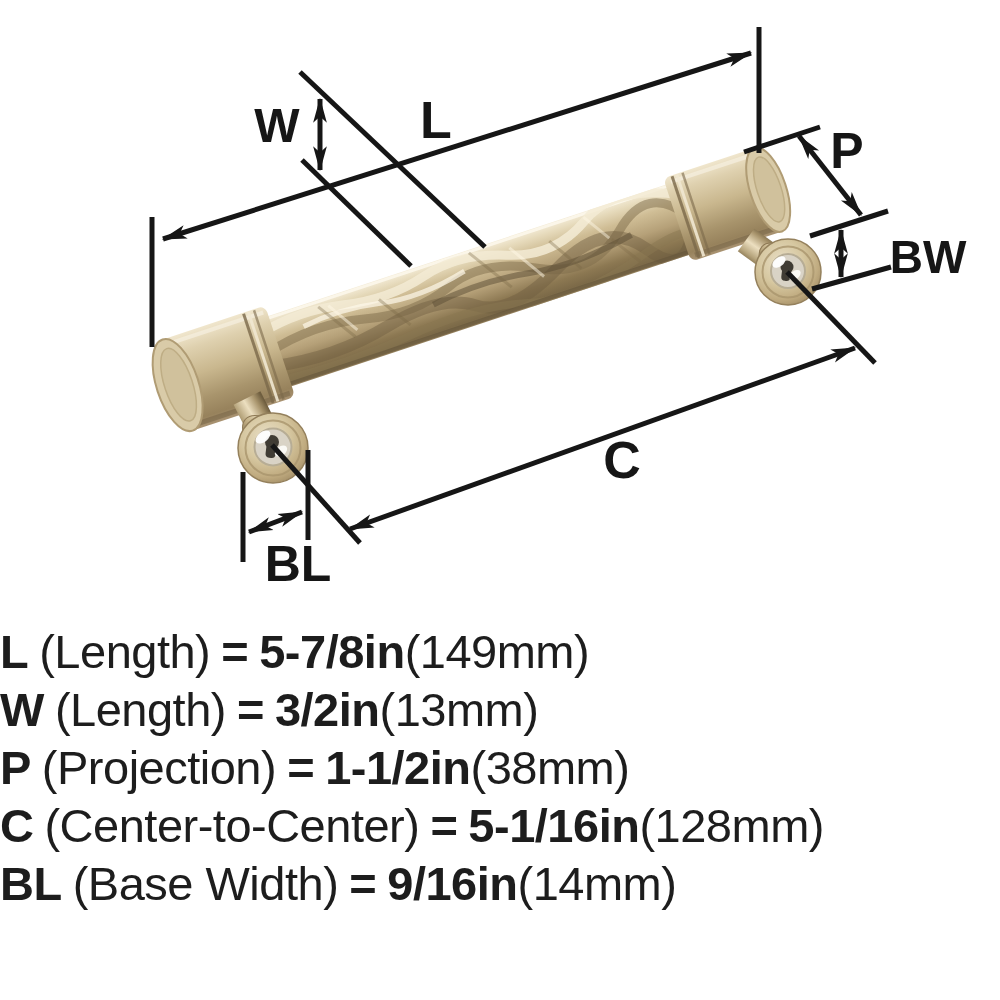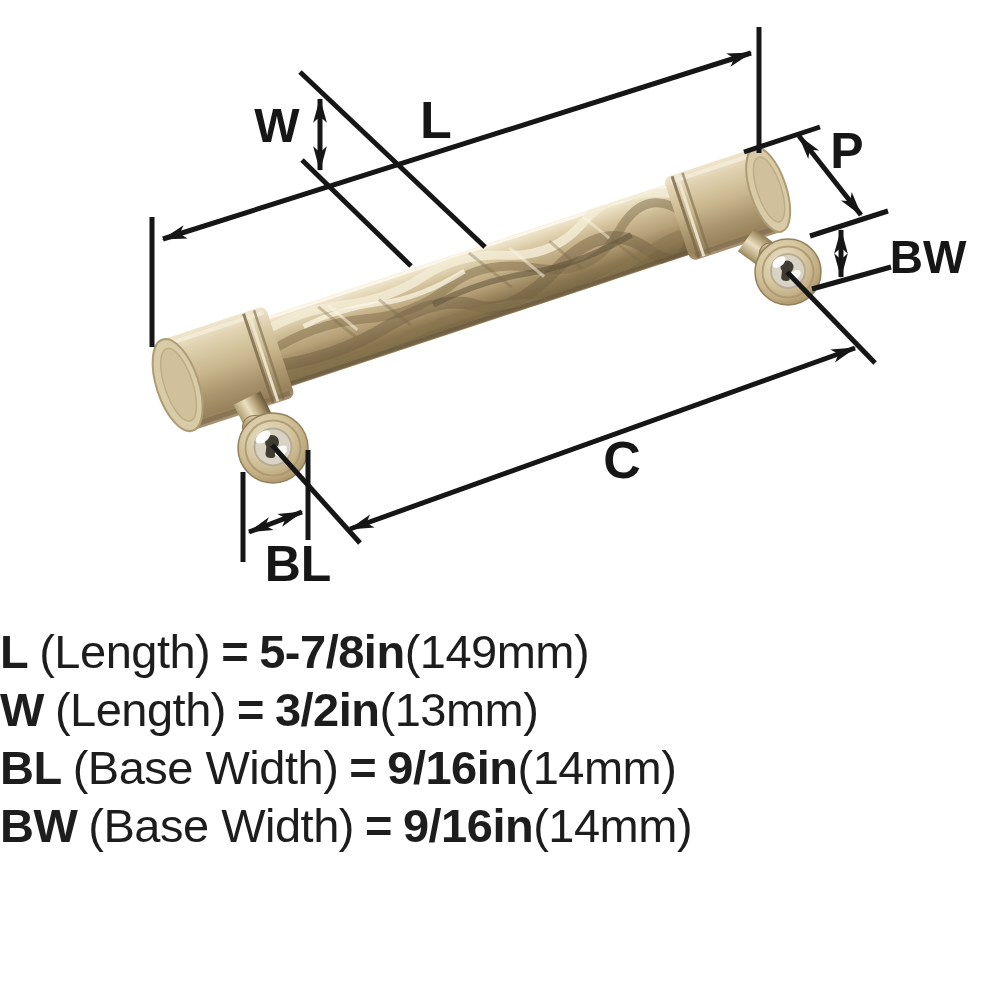--- a/index.html
+++ b/index.html
@@ -203,18 +203,21 @@
 </div>
 
 <div class="specs">
   <div class="spec-line">
     <span class="abbr">L</span><span class="name">(Length)</span><span class="eq">=</span><span class="val">5-7/8in</span><span class="metric">(149mm)</span>
   </div>
   <div class="spec-line">
     <span class="abbr">W</span><span class="name">(Length)</span><span class="eq">=</span><span class="val">3/2in</span><span class="metric">(13mm)</span>
   </div>
   <div class="spec-line">
+    <span class="abbr">P</span><span class="name">(Projection)</span><span class="eq">=</span><span class="val">1-1/2in</span><span class="metric">(38mm)</span>
+  </div>
+  <div class="spec-line">
+    <span class="abbr">C</span><span class="name">(Center-to-Center)</span><span class="eq">=</span><span class="val">5-1/16in</span><span class="metric">(128mm)</span>
+  </div>
+  <div class="spec-line">
     <span class="abbr">BL</span><span class="name">(Base Width)</span><span class="eq">=</span><span class="val">9/16in</span><span class="metric">(14mm)</span>
   </div>
-  <div class="spec-line">
-    <span class="abbr">BW</span><span class="name">(Base Width)</span><span class="eq">=</span><span class="val">9/16in</span><span class="metric">(14mm)</span>
-  </div>
 </div>
 
 </body></html>

